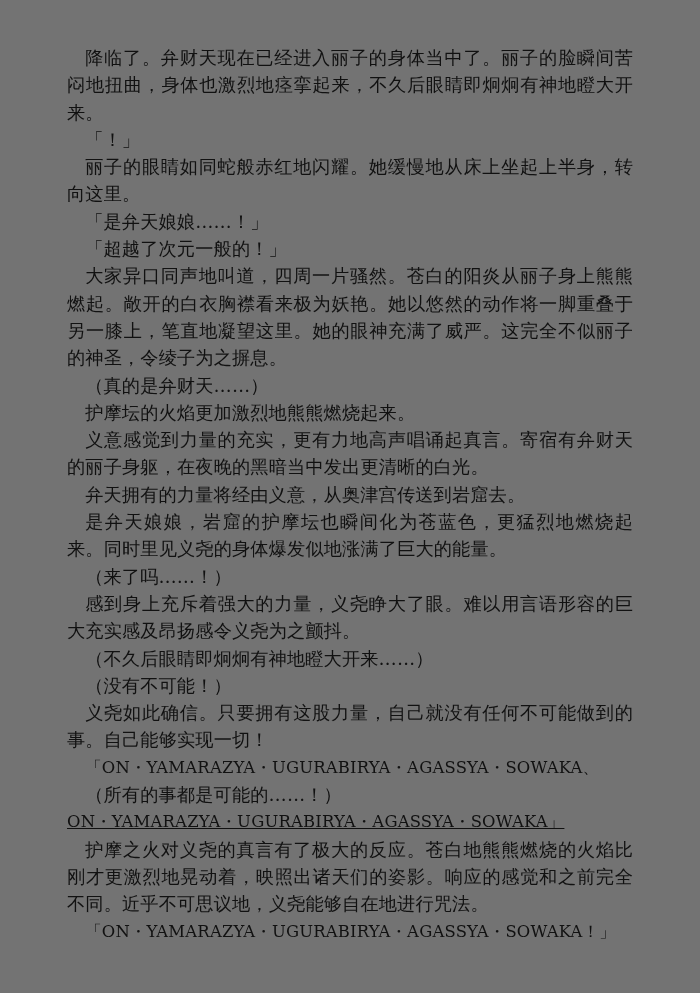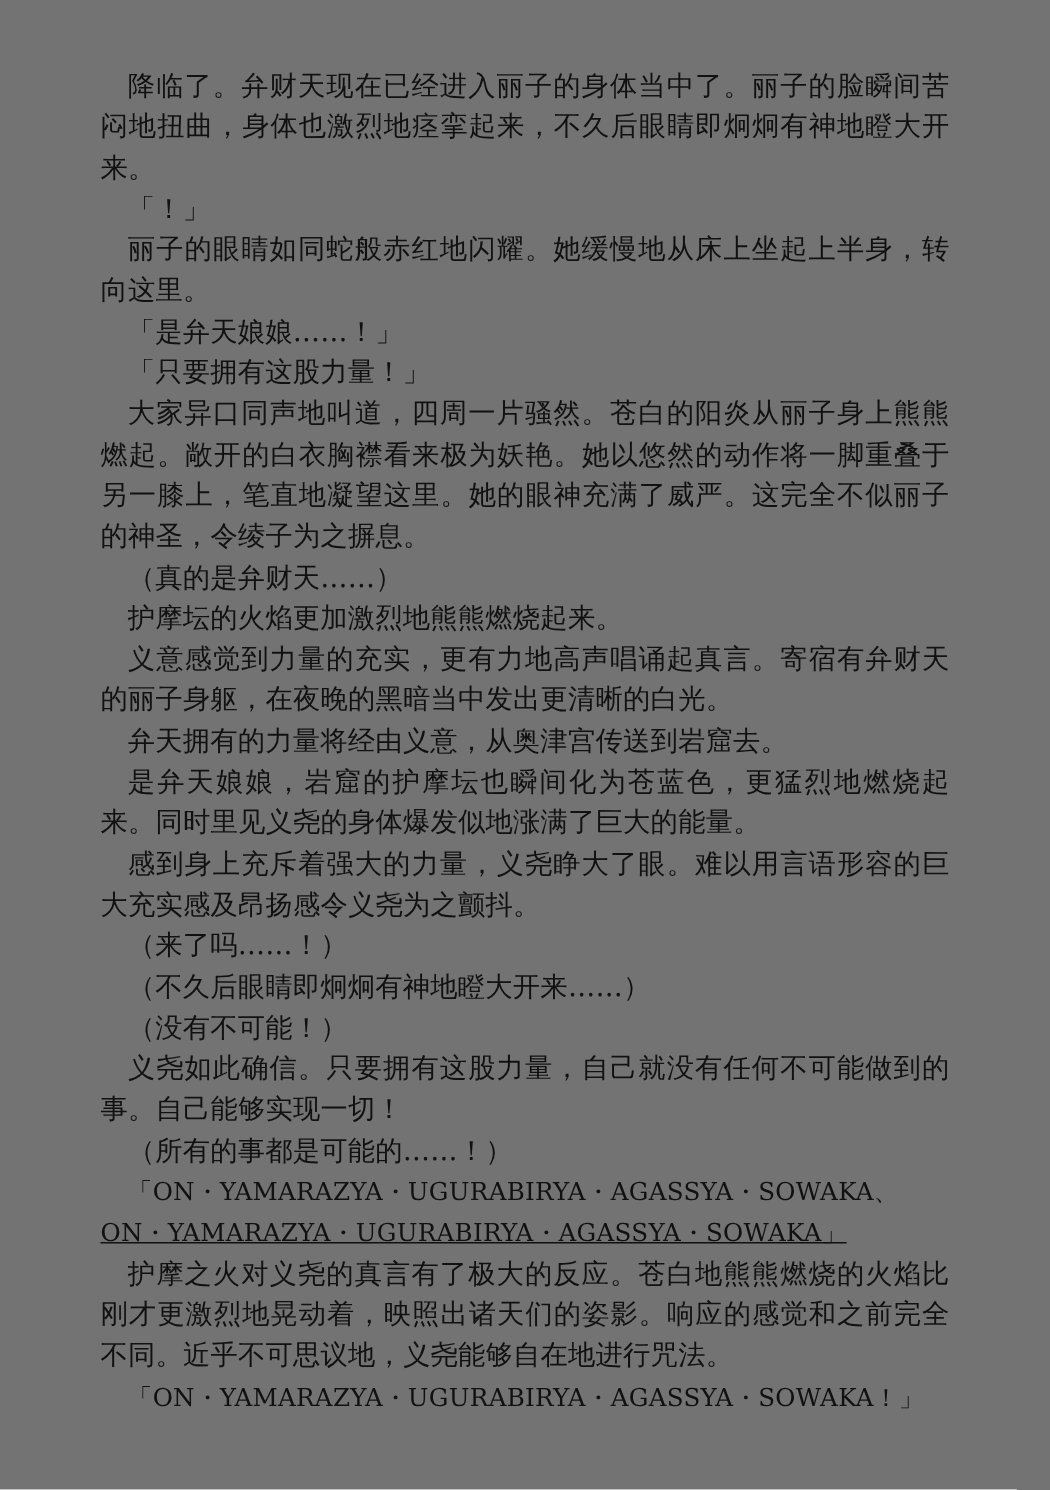--- a/index.html
+++ b/index.html
@@ -72,32 +72,32 @@
 </style>
 </head>
 <body style="background: rgb(255, 255, 255); color: rgb(17, 17, 17);">
 
 <div class="page">
   <div class="text-column">
     <p class="para indent cjk">降临了。弁财天现在已经进入丽子的身体当中了。丽子的脸瞬间苦闷地扭曲，身体也激烈地痉挛起来，不久后眼睛即炯炯有神地瞪大开来。</p>
     <p class="para speech cjk">「！」</p>
     <p class="para indent cjk">丽子的眼睛如同蛇般赤红地闪耀。她缓慢地从床上坐起上半身，转向这里。</p>
     <p class="para speech cjk">「是弁天娘娘……！」</p>
-    <p class="para speech cjk">「只要拥有这股力量！」</p>
+    <p class="para speech cjk">「超越了次元一般的！」</p>
     <p class="para indent cjk">大家异口同声地叫道，四周一片骚然。苍白的阳炎从丽子身上熊熊燃起。敞开的白衣胸襟看来极为妖艳。她以悠然的动作将一脚重叠于另一膝上，笔直地凝望这里。她的眼神充满了威严。这完全不似丽子的神圣，令绫子为之摒息。</p>
     <p class="para thought cjk">（真的是弁财天……）</p>
     <p class="para indent cjk">护摩坛的火焰更加激烈地熊熊燃烧起来。</p>
     <p class="para indent cjk">义意感觉到力量的充实，更有力地高声唱诵起真言。寄宿有弁财天的丽子身躯，在夜晚的黑暗当中发出更清晰的白光。</p>
     <p class="para indent cjk">弁天拥有的力量将经由义意，从奥津宫传送到岩窟去。</p>
     <p class="para indent cjk">是弁天娘娘，岩窟的护摩坛也瞬间化为苍蓝色，更猛烈地燃烧起来。同时里见义尧的身体爆发似地涨满了巨大的能量。</p>
+    <p class="para thought cjk">（来了吗……！）</p>
     <p class="para indent cjk">感到身上充斥着强大的力量，义尧睁大了眼。难以用言语形容的巨大充实感及昂扬感令义尧为之颤抖。</p>
-    <p class="para thought cjk">（来了吗……！）</p>
     <p class="para thought cjk">（不久后眼睛即炯炯有神地瞪大开来……）</p>
     <p class="para thought cjk">（没有不可能！）</p>
     <p class="para indent cjk">义尧如此确信。只要拥有这股力量，自己就没有任何不可能做到的事。自己能够实现一切！</p>
+    <p class="para mantra">「ON・YAMARAZYA・UGURABIRYA・AGASSYA・SOWAKA、</p>
     <p class="para thought cjk">（所有的事都是可能的……！）</p>
-    <p class="para mantra">「ON・YAMARAZYA・UGURABIRYA・AGASSYA・SOWAKA、</p>
     <p class="para mantra cont">ON・YAMARAZYA・UGURABIRYA・AGASSYA・SOWAKA」</p>
     <p class="para indent cjk">护摩之火对义尧的真言有了极大的反应。苍白地熊熊燃烧的火焰比刚才更激烈地晃动着，映照出诸天们的姿影。响应的感觉和之前完全不同。近乎不可思议地，义尧能够自在地进行咒法。</p>
     <p class="para mantra">「ON・YAMARAZYA・UGURABIRYA・AGASSYA・SOWAKA！」</p>
 
   </div>
 </div>
 
 </body></html>

